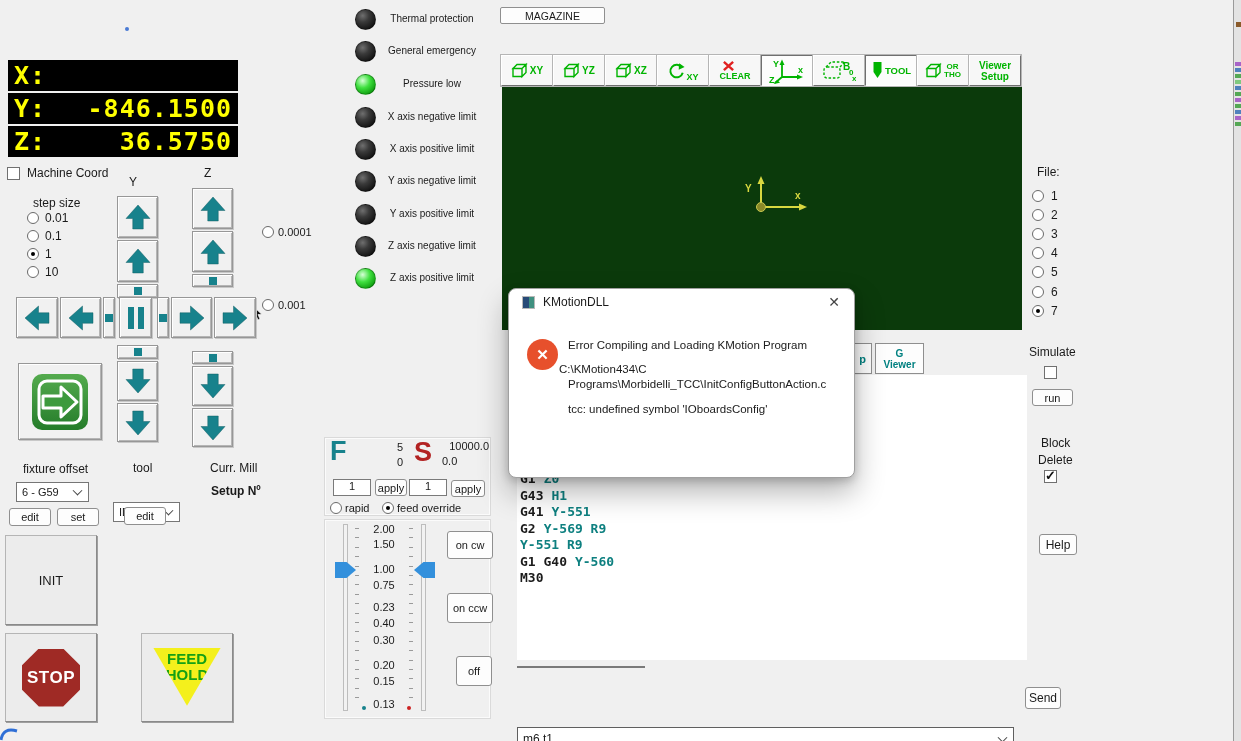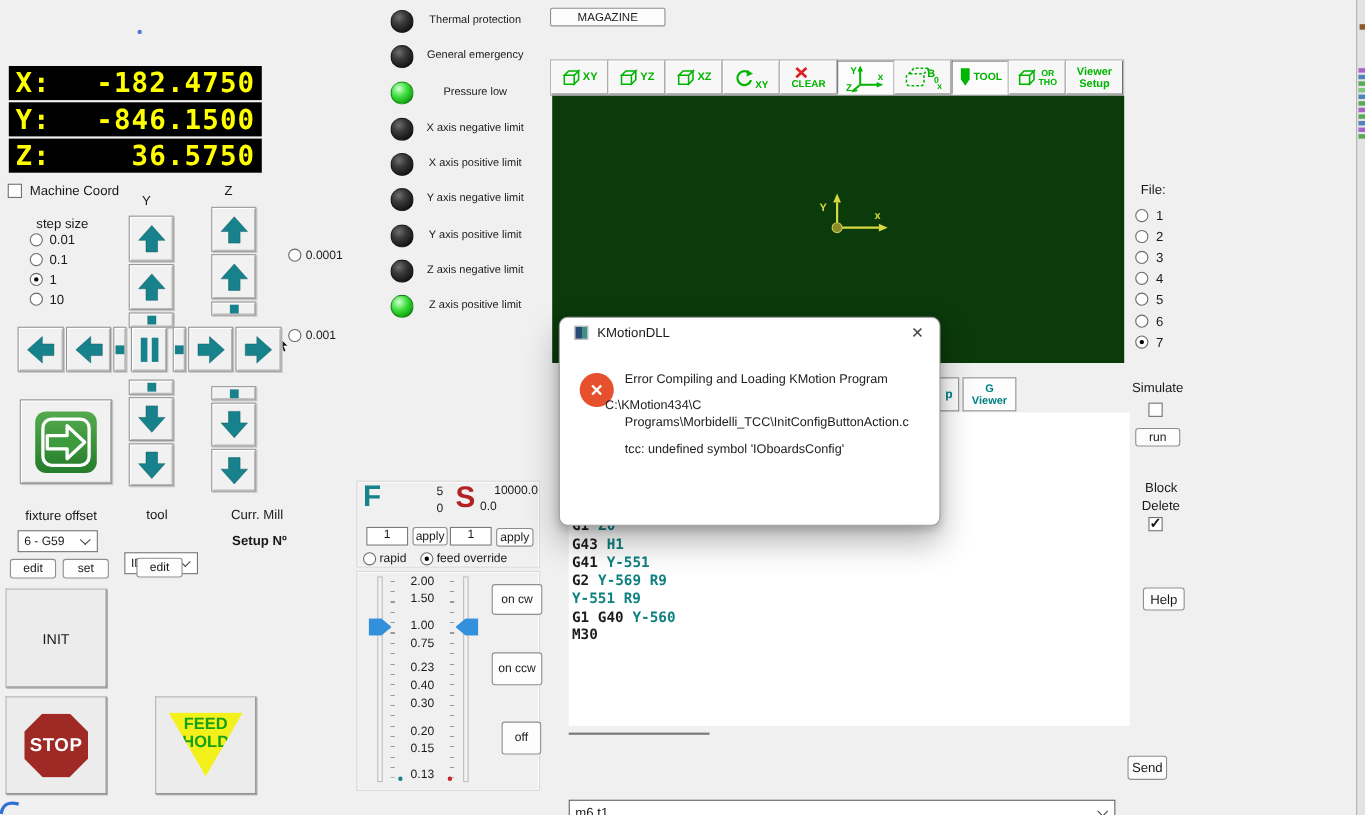--- a/index.html
+++ b/index.html
@@ -105,21 +105,20 @@
   .gbox { border:1px solid #dadada; box-shadow:inset 0 0 0 1px #fbfbfb; }
   .gv-text { color:#008080; font-weight:bold; font-size:10px; line-height:11px; text-align:center; }
 </style>
 </head>
 <body>
 
 <div id="app">
 
   <div class="abs dro-row" style="top:60px">
     <span>X:</span>
-    <span>-182.4750</span>
   </div>
   <div class="abs dro-row" style="top:93px">
     <span>Y:</span>
     <span>-846.1500</span>
   </div>
   <div class="abs dro-row" style="top:126px">
     <span>Z:</span>
     <span>36.5750</span>
   </div>
 
@@ -413,21 +412,21 @@
   <span class="abs check on" style="left:1044px;top:470px"></span>
 
   <div class="abs wbtn" style="left:1039px;top:534px;width:38px;height:21px;font-size:12px">Help</div>
 
   <div class="abs gbox" style="left:324px;top:437px;width:167px;height:79px"></div>
   <span class="abs" style="left:330px;top:436px;font-size:27px;font-weight:bold;color:#17828c">F</span>
   <span class="abs lbl-sm" style="left:378px;top:441px;width:25px;text-align:right">5</span>
   <span class="abs lbl-sm" style="left:378px;top:456px;width:25px;text-align:right">0</span>
   <span class="abs" style="left:414px;top:437px;font-size:27px;font-weight:bold;color:#b22222">S</span>
   <span class="abs lbl-sm" style="left:439px;top:440px;width:50px;text-align:right">10000.0</span>
-  <span class="abs lbl-sm" style="left:419px;top:455px;width:50px;text-align:center">0.0</span>
+  <span class="abs lbl-sm" style="left:442px;top:455px;width:50px;text-align:left">0.0</span>
 
   <div class="abs" style="left:333px;top:479px;width:38px;height:17px;background:#fff;border:1px solid #7a7a7a;text-align:center;font-size:11px">1</div>
   <div class="abs wbtn" style="left:375px;top:479px;width:32px;height:17px">apply</div>
   <div class="abs" style="left:409px;top:479px;width:38px;height:17px;background:#fff;border:1px solid #7a7a7a;text-align:center;font-size:11px">1</div>
   <div class="abs wbtn" style="left:451px;top:480px;width:34px;height:17px">apply</div>
 
   <span class="abs radio" style="left:330px;top:502px"></span>
   <span class="abs lbl-sm" style="left:345px;top:502px">rapid</span>
   <span class="abs radio sel" style="left:382px;top:502px"></span>
   <span class="abs lbl-sm" style="left:397px;top:502px">feed override</span>
@@ -485,21 +484,21 @@
   <div class="abs wbtn" style="left:1025px;top:687px;width:36px;height:22px;font-size:12px">Send</div>
 
   <div class="abs" id="dialog">
     <div class="titlebar">
       <span style="width:13px;height:13px;border:1px solid #b8b8b8;background:linear-gradient(90deg,#274a77 0 6px,#3f9080 6px)"></span>
       <span>KMotionDLL</span>
     </div>
     <span class="abs" style="right:14px;top:5px;font-size:14px;color:#444">✕</span>
     <div class="abs" style="left:18px;top:50px;width:31px;height:31px;border-radius:50%;background:#e7502c;color:#fff;display:flex;align-items:center;justify-content:center;font-size:15px;font-weight:bold">✕</div>
     <div class="abs dlgtext" style="left:59px;top:50px">Error Compiling and Loading KMotion Program</div>
-    <div class="abs dlgtext" style="left:41px;top:74px">C:\KMotion434\C</div>
+    <div class="abs dlgtext" style="left:50px;top:74px">C:\KMotion434\C</div>
     <div class="abs dlgtext" style="left:59px;top:89px">Programs\Morbidelli_TCC\InitConfigButtonAction.c</div>
     <div class="abs dlgtext" style="left:59px;top:114px">tcc: undefined symbol 'IOboardsConfig'</div>
   </div>
 
   <div class="abs" style="left:1233px;top:0;width:1px;height:741px;background:#9a9a9a"></div>
   <div class="abs" style="left:1234px;top:0;width:7px;height:741px;background:#e3e3e3">
     <span class="abs" style="left:2px;top:22px;width:5px;height:5px;background:#8a5a2a"></span>
     <span class="abs" style="left:1px;top:62px;width:6px;height:4px;background:#a864c8"></span>
     <span class="abs" style="left:1px;top:68px;width:6px;height:4px;background:#4f81bd"></span>
     <span class="abs" style="left:1px;top:74px;width:6px;height:4px;background:#55a855"></span>

